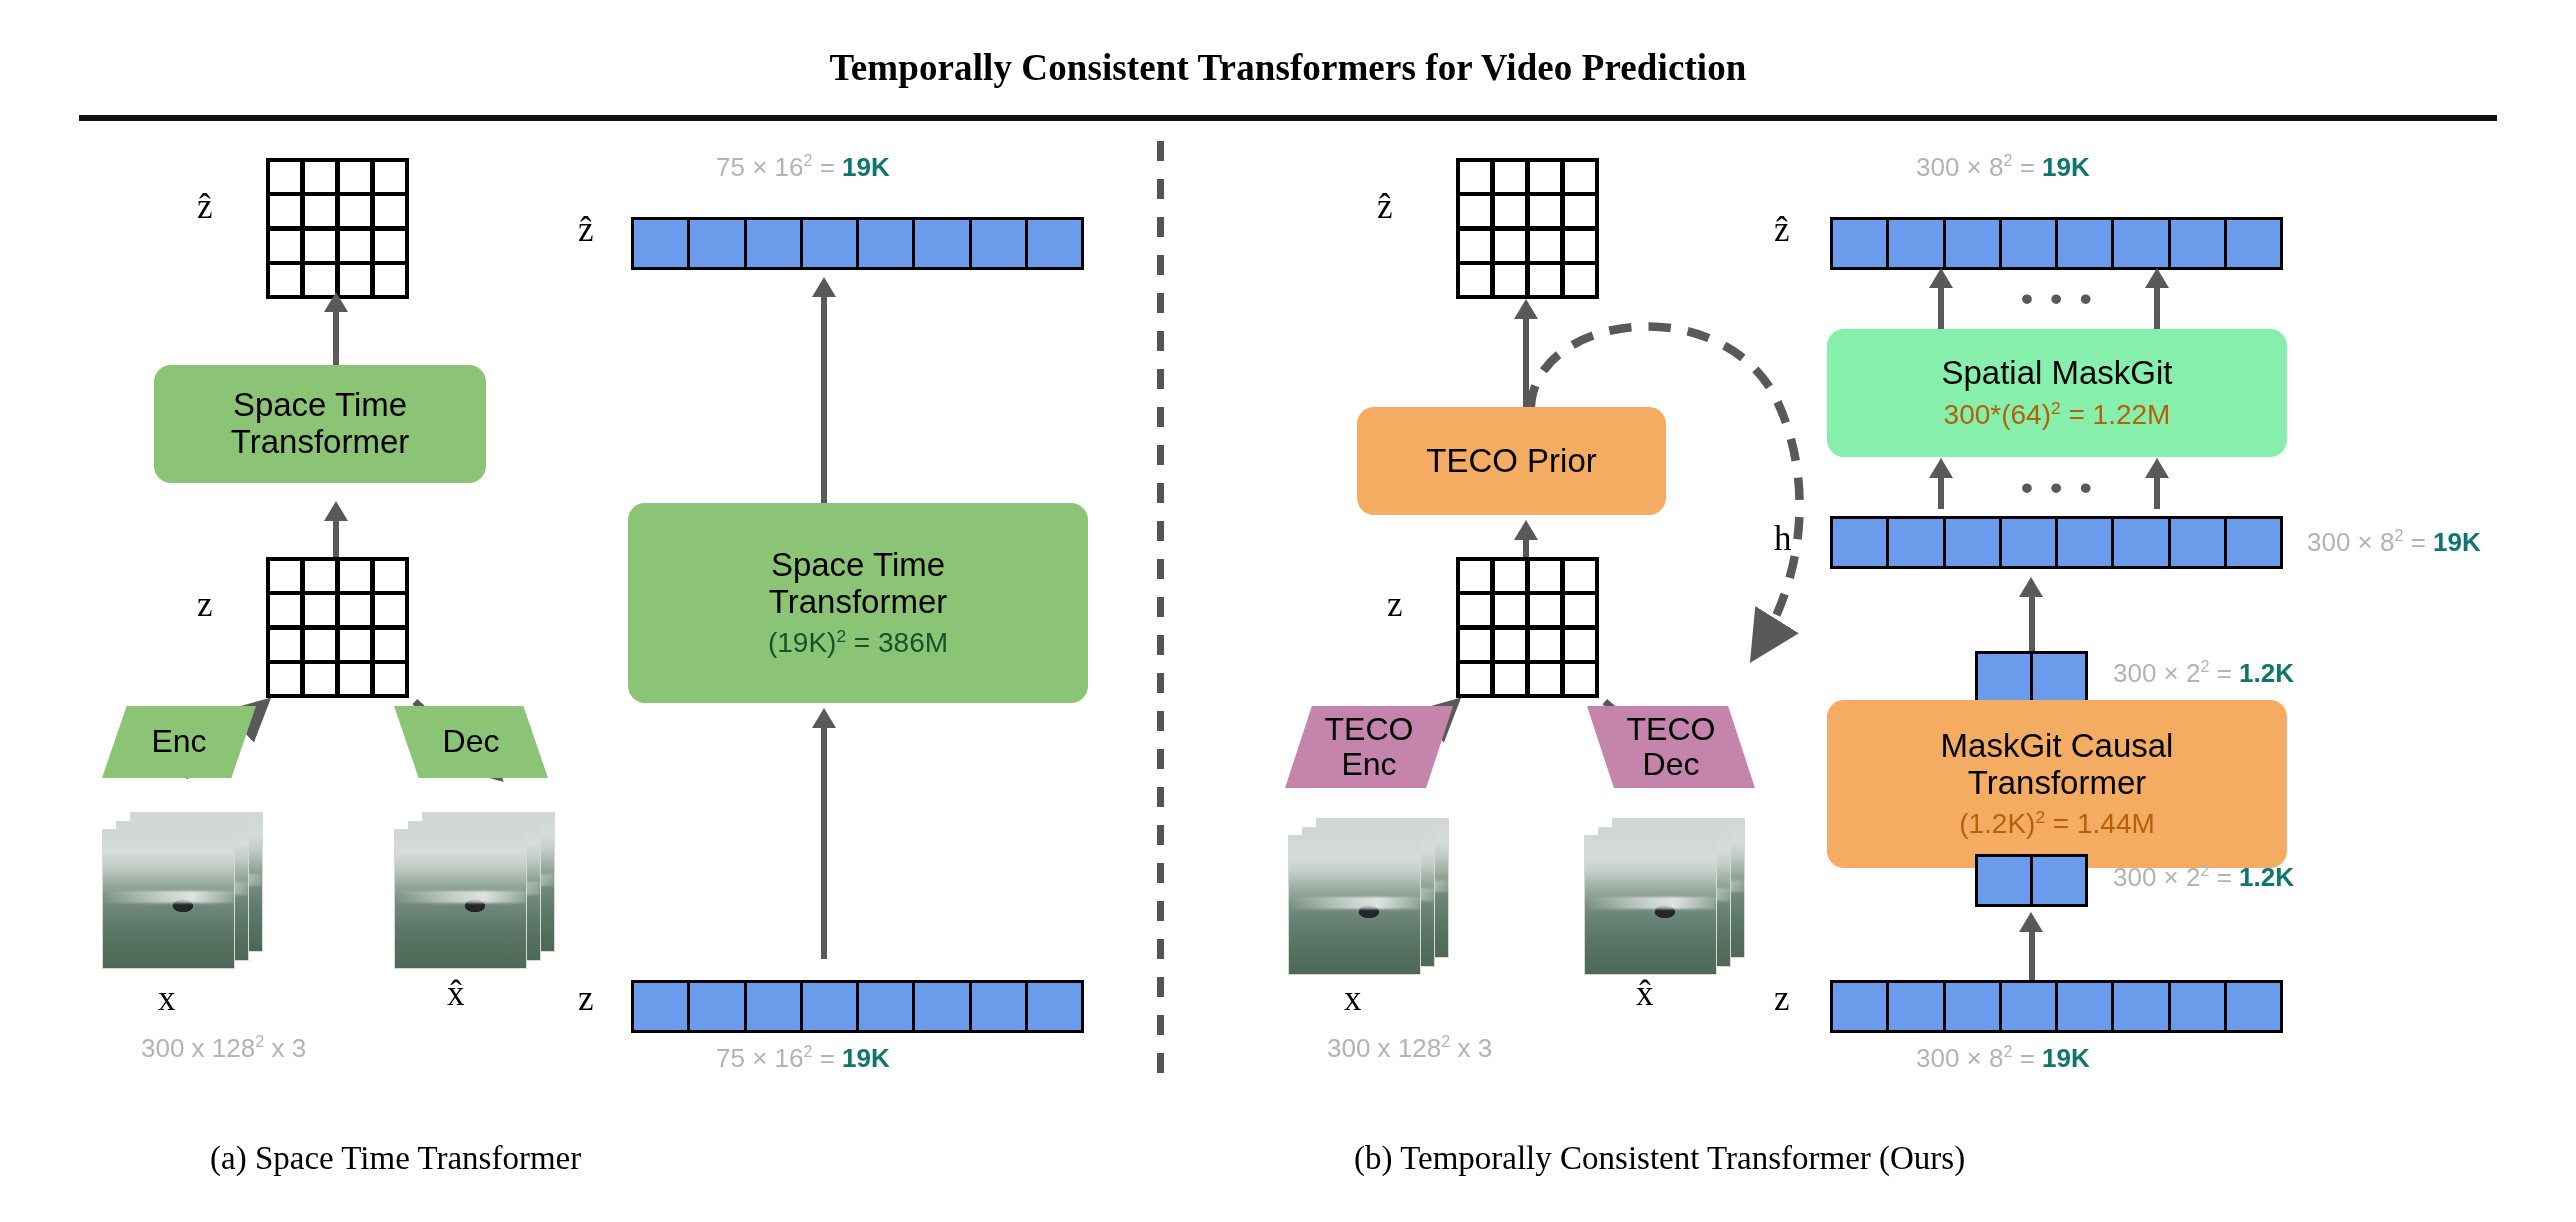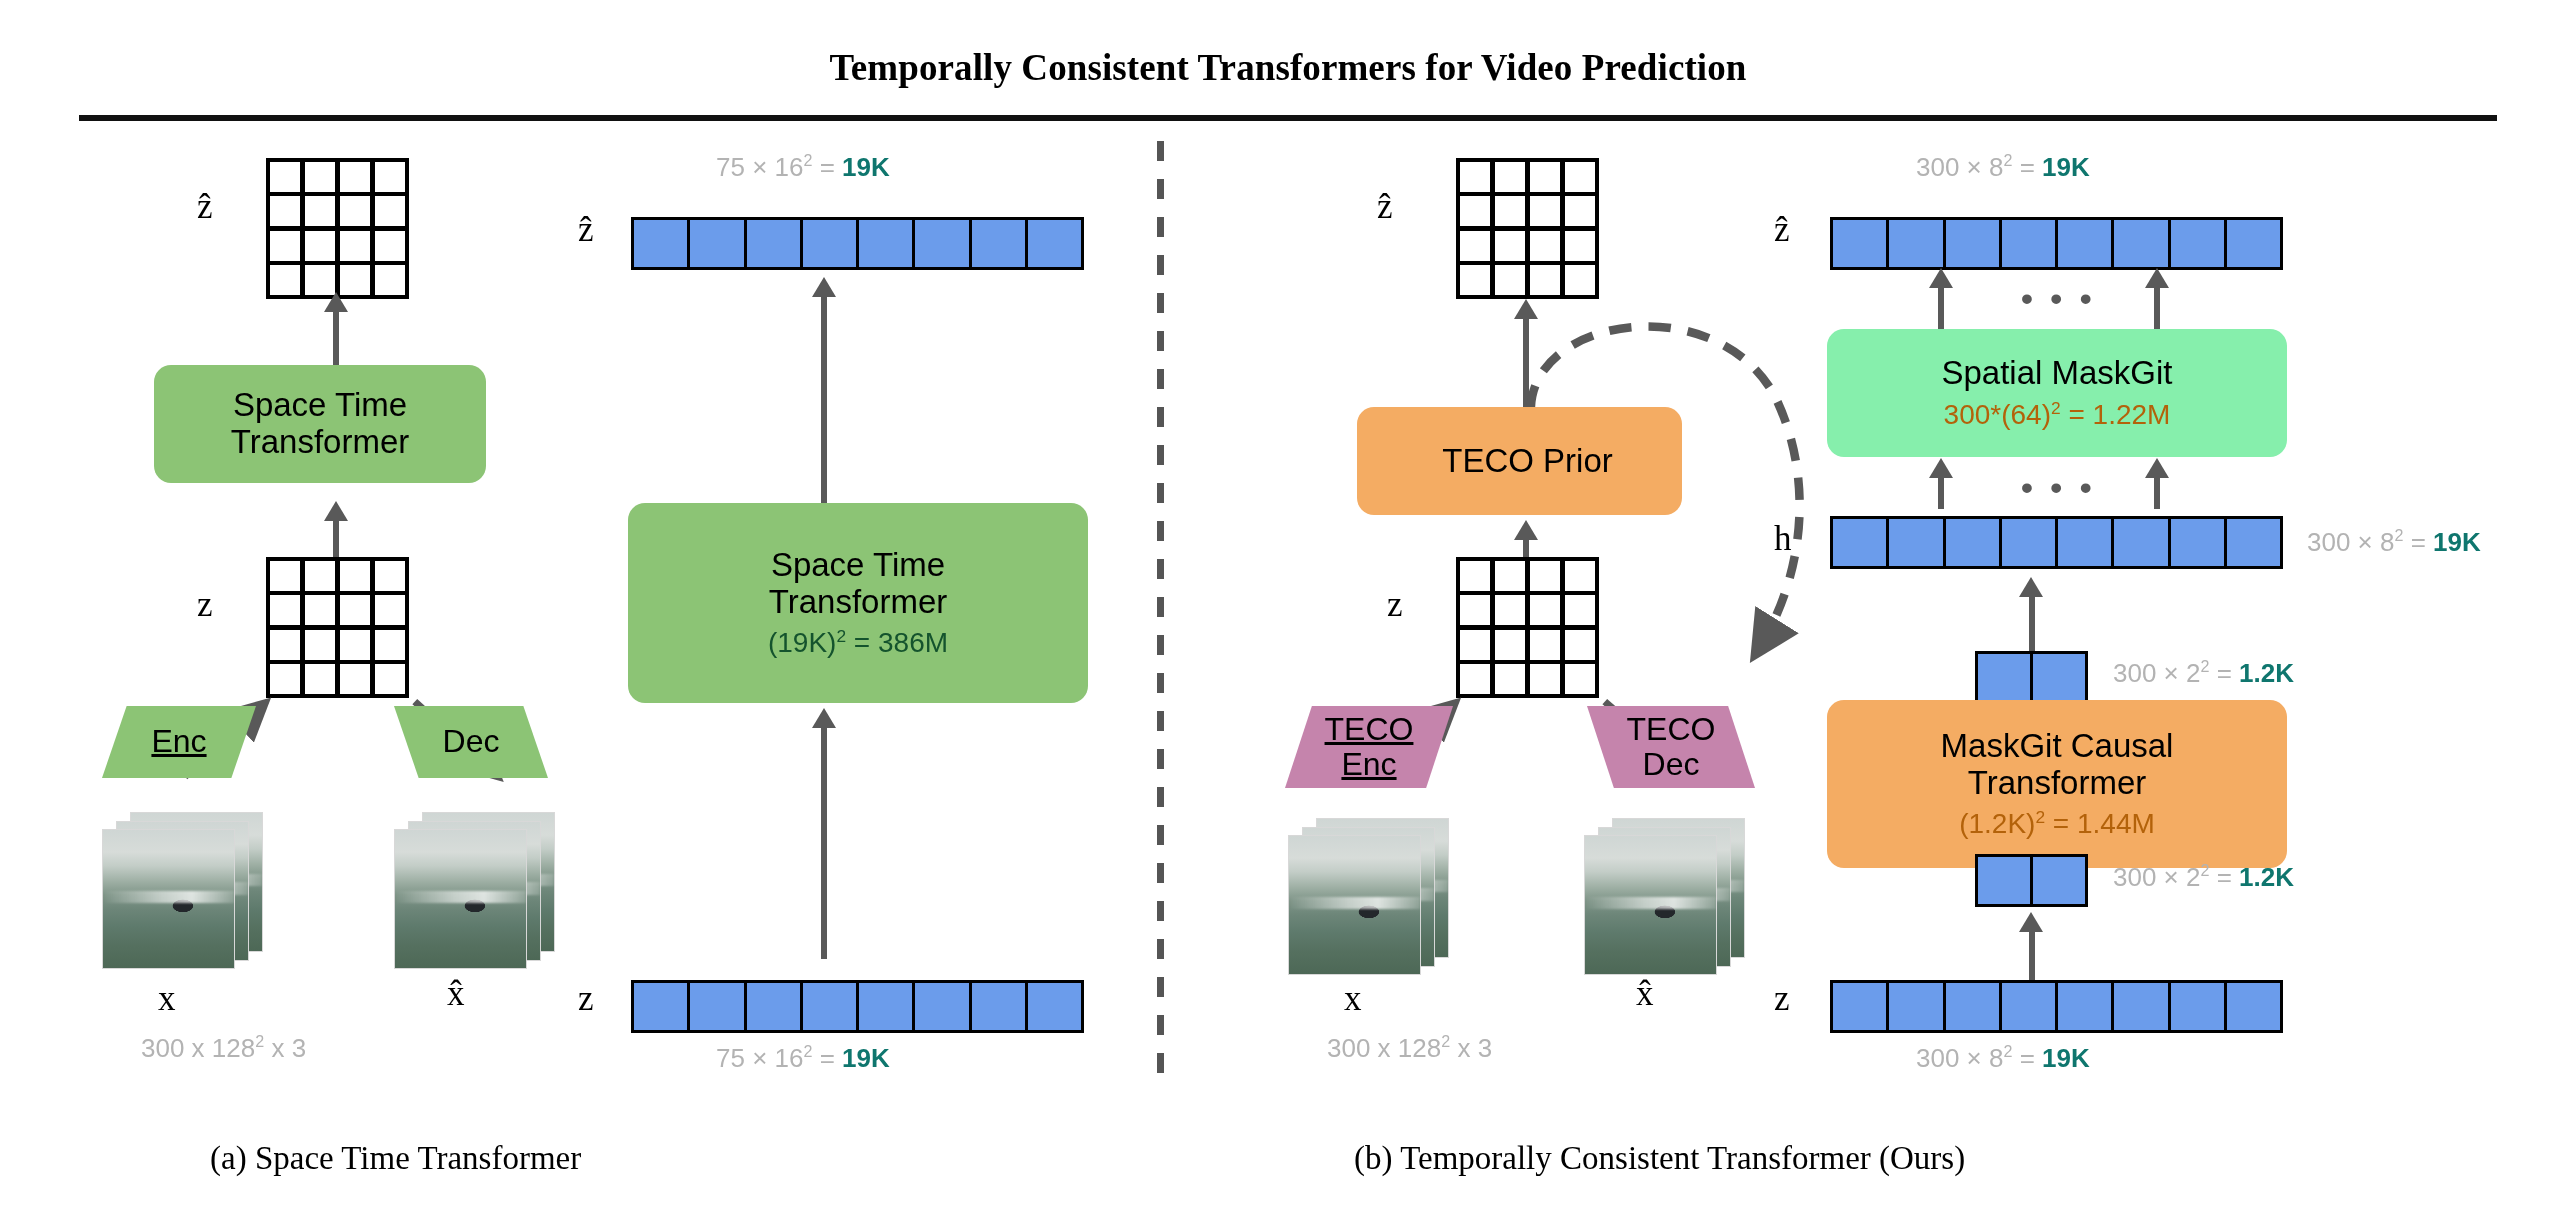--- a/index.html
+++ b/index.html
@@ -28,21 +28,21 @@
   
   .rbox{
     position:absolute; border-radius:17px; display:flex; flex-direction:column;
     align-items:center; justify-content:center; text-align:center; line-height:1.12;
   }
   .rbox .ttl{font-size:33px;color:#000;}
   .rbox .sub{font-size:28px;margin-top:6.6px;}
 
   .trap{position:absolute;display:flex;align-items:center;justify-content:center;
         text-align:center;line-height:1.1;font-size:32px;color:#000;}
-  .trap.enc{clip-path:polygon(16% 0,100% 0,84% 100%,0% 100%);text-decoration:underline;}
+  .trap.enc{clip-path:polygon(16% 0,100% 0,84% 100%,0% 100%);}
   .trap.dec{clip-path:polygon(0% 0,84% 0,100% 100%,16% 100%);}
 
   
   .grid4{position:absolute;display:grid;grid-template-columns:repeat(4,1fr);
          grid-template-rows:repeat(4,1fr);background:#000;gap:4.6px;
          border:4.6px solid #000;box-sizing:border-box;}
   .grid4 i{background:#fff;display:block;}
 
   
   .tokrow{position:absolute;display:flex;border:3.3px solid #000;box-sizing:border-box;background:#000;}
@@ -244,21 +244,21 @@
 
 <svg class="abs" style="left:1498px;top:276px;width:460px;height:421px;" viewBox="0 0 700 640" width="460" height="421">
   <defs>
     <marker id="ahDash" markerWidth="6" markerHeight="6" refX="4.3" refY="3" orient="auto">
       <path d="M0,0 L6,3 L0,6 z" fill="#595959"></path>
     </marker>
   </defs>
   <path d="M50,200 C55,60 330,20 420,180 C480,300 470,450 395,570" fill="none" stroke="#595959" stroke-width="13" stroke-dasharray="34 26" stroke-linecap="butt" marker-end="url(#ahDash)"></path>
 </svg>
 
-<div class="rbox" style="left:1357px;top:407px;width:309px;height:108px;background:#f4ac63;padding-left:16px;">
+<div class="rbox" style="left:1357px;top:407px;width:309px;height:108px;background:#f4ac63;">
   <div class="ttl">TECO Prior</div>
 </div>
 
 <div class="vline" style="left:1523px;top:539px;width:6px;height:36px;"></div>
 <div class="ahead" style="left:1514px;top:520px;"></div>
 
 <div class="lbl" style="left:1387px;top:585px;">z</div>
 <div class="grid4" style="left:1456px;top:557px;width:143px;height:141px;">
   <i></i>
     <i></i>

